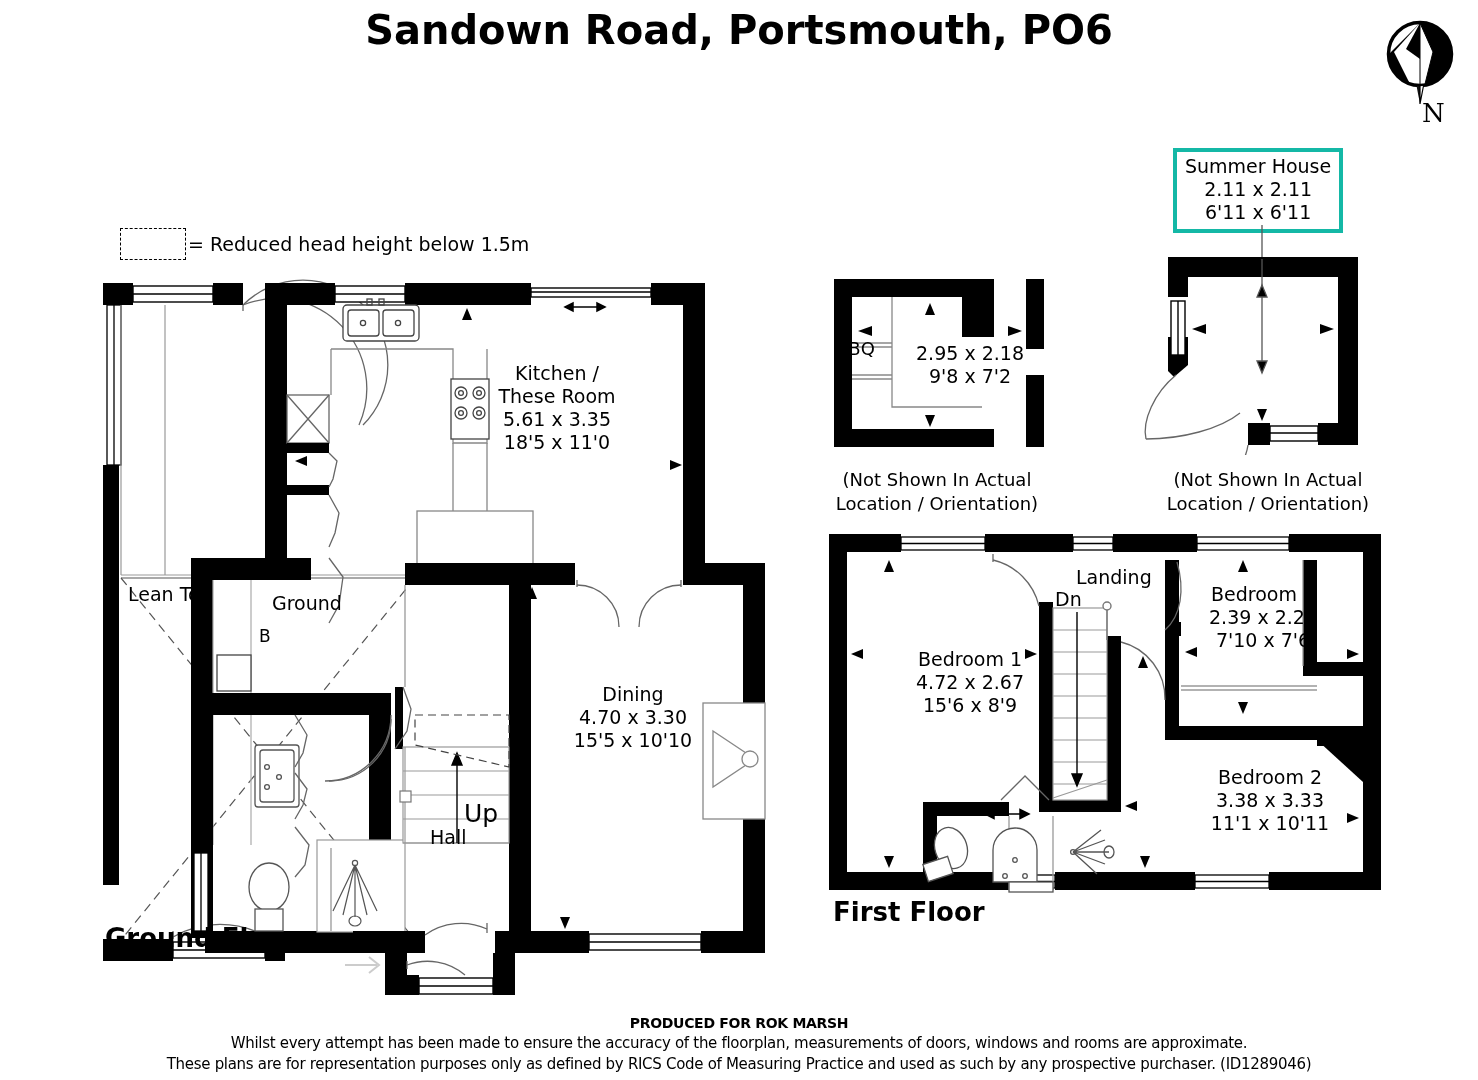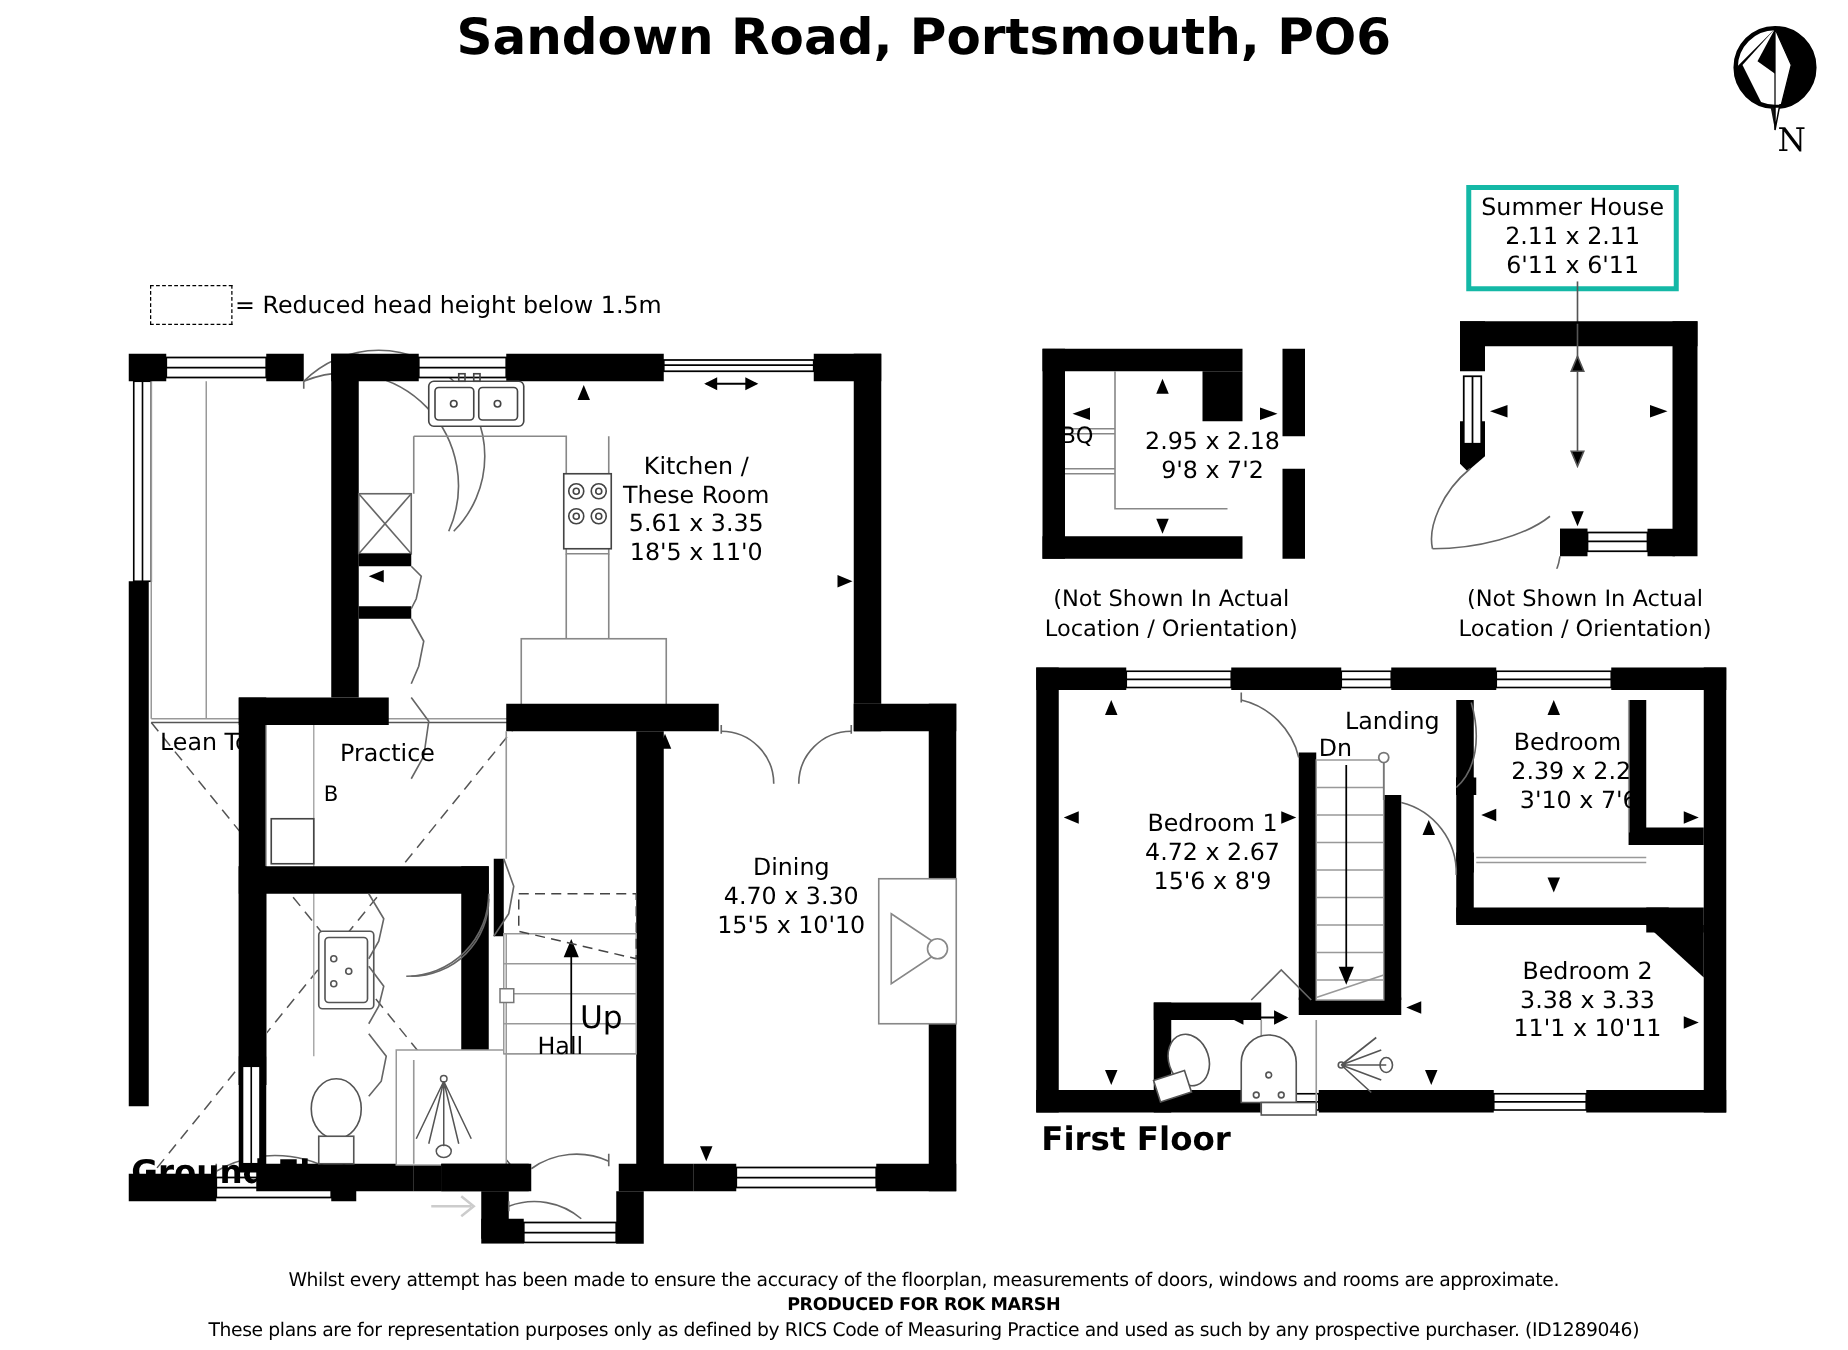--- a/index.html
+++ b/index.html
@@ -373,21 +373,21 @@
 </div>
 <div class="abs room" style="left:538px;top:683px;width:190px;">
   <span class="nm">Dining</span>
   <span class="d1">4.70 x 3.30</span>
   <span class="d2">15'5 x 10'10</span>
 </div>
 <div class="abs room" style="left:128px;top:583px;width:100px;text-align:left;">
   <span class="nm">Lean To</span>
 </div>
 <div class="abs room" style="left:272px;top:592px;width:90px;text-align:left;">
-  <span class="nm">Practice</span>
+  <span class="nm">Ground</span>
 </div>
 <div class="abs room" style="left:430px;top:812px;width:70px;text-align:left;margin-top:14px;">
   <span class="nm">Hall</span>
 </div>
 <div class="abs" style="left:259px;top:626px;font-size:17px;">B</div>
 <div class="abs" style="left:464px;top:799px;font-size:25px;">Up</div>
 
 <div class="abs floor-caption" style="left:105px;top:923px;">Ground Floor</div>
 
 <div class="abs" style="left:830px;top:275px;width:240px;height:180px;">
@@ -604,24 +604,24 @@
   <span class="d2">15'6 x 8'9</span>
 </div>
 <div class="abs room" style="left:1180px;top:766px;width:180px;">
   <span class="nm">Bedroom 2</span>
   <span class="d1">3.38 x 3.33</span>
   <span class="d2">11'1 x 10'11</span>
 </div>
 <div class="abs room" style="left:1177px;top:583px;width:172px;">
   <span class="nm">Bedroom 3</span>
   <span class="d1">2.39 x 2.29</span>
-  <span class="d2">3'10 x 7'6</span>
+  <span class="d2">7'10 x 7'6</span>
 </div>
 <div class="abs" style="left:1076px;top:566px;font-size:19px;">Landing</div>
 <div class="abs" style="left:1055px;top:588px;font-size:19px;">Dn</div>
 
 <div class="abs floor-caption" style="left:833px;top:897px;">First Floor</div>
 
 <div id="footer" class="abs">
+  <div id="f1">PRODUCED FOR ROK MARSH</div>
   <div id="f2">Whilst every attempt has been made to ensure the accuracy of the floorplan, measurements of doors, windows and rooms are approximate.</div>
-  <div id="f1">PRODUCED FOR ROK MARSH</div>
   <div id="f3">These plans are for representation purposes only as defined by RICS Code of Measuring Practice and used as such by any prospective purchaser. (ID1289046)</div>
 </div>
 
 </body></html>

